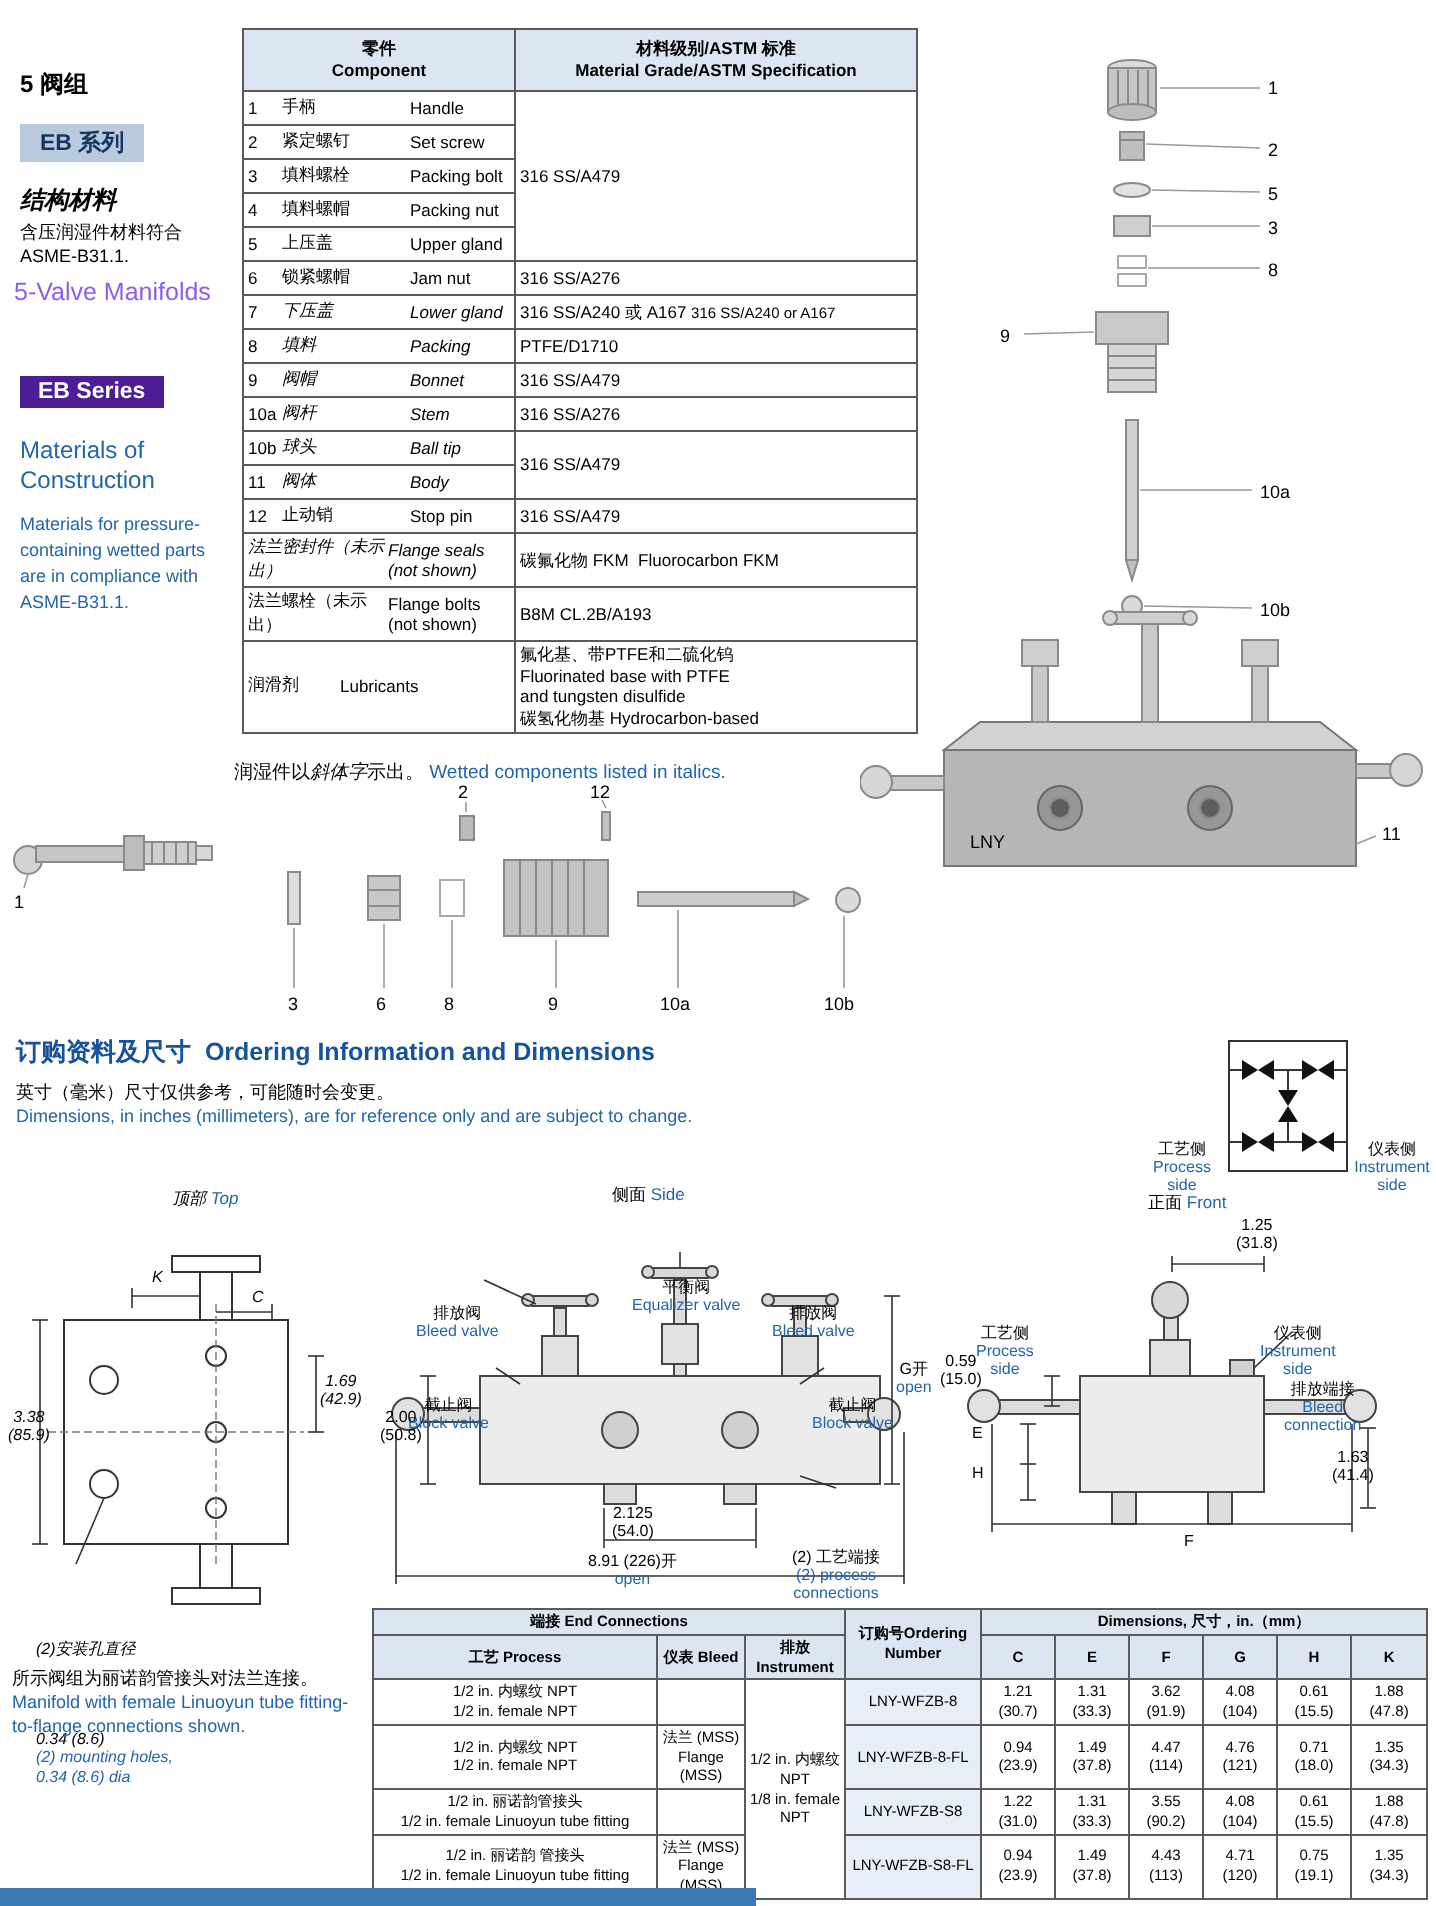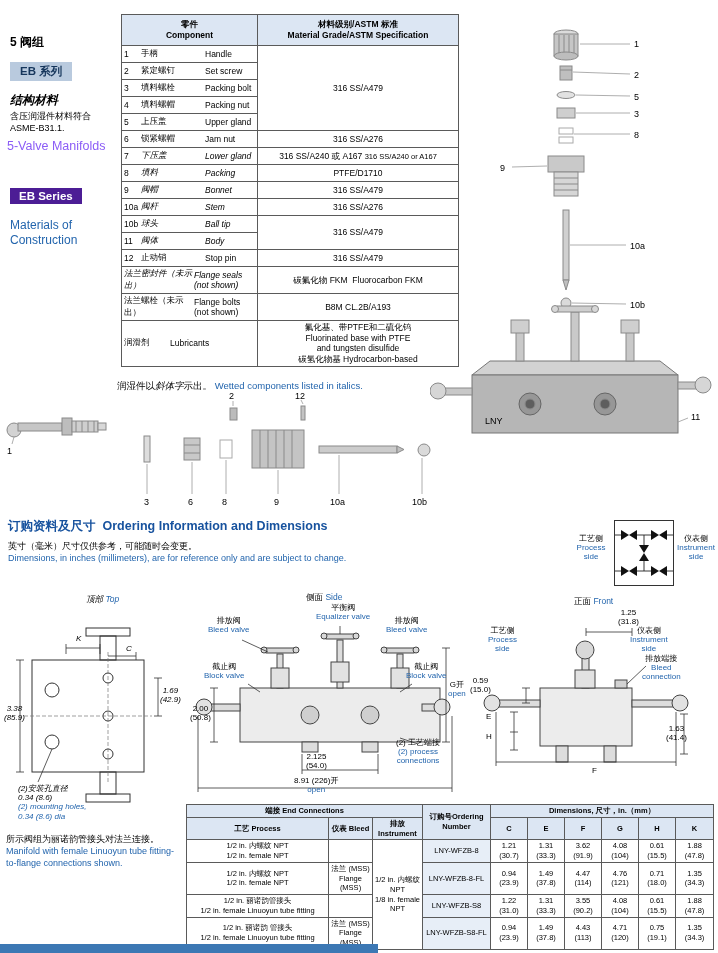--- a/index.html
+++ b/index.html
@@ -14,42 +14,42 @@
   #sb-note-zh{position:absolute;left:10px;top:110px;width:104px;font-size:9px;line-height:1.35;}
   #sb-title-en{position:absolute;left:7px;top:139px;font-size:12.5px;color:#8b5cf6;white-space:nowrap;}
   #sb-badge-en{position:absolute;left:10px;top:188px;background:#4c1d95;color:#fff;
                font-size:11.5px;font-weight:bold;padding:2px 9px;}
   #sb-mat-en{position:absolute;left:10px;top:218px;width:96px;font-size:12px;color:#2365ad;line-height:1.25;}
   #sb-para-en{position:absolute;left:10px;top:256px;width:103px;font-size:9px;color:#2365ad;line-height:1.45;}
   
   .mt{position:absolute;left:121px;top:14px;width:337px;border-collapse:collapse;table-layout:fixed;}
   .mt th,.mt td{border:1px solid #5a5a5a;padding:1px 2px;font-size:8.5px;}
   .mt thead th{background:#dce6f3;text-align:center;font-weight:bold;height:28px;line-height:1.3;}
-  .mt td.mat{text-align:center;vertical-align:middle;line-height:1.25;}
+  .mt td.mat{text-align:left;vertical-align:middle;line-height:1.25;}
   .mt tbody tr{height:17px;}
   .crow{display:flex;align-items:center;}
   .crow .num{width:17px;flex:none;}
   .crow .czh{width:64px;flex:none;}
   .crow .cen{flex:1;}
   tr.it .czh,tr.it .cen{font-style:italic;}
   
   #wetted-note{position:absolute;left:117px;top:380px;font-size:9.5px;white-space:nowrap;}
   #ord-head{position:absolute;left:8px;top:518px;font-size:12.5px;font-weight:bold;color:#17529e;white-space:nowrap;}
   #ord-note{position:absolute;left:8px;top:541px;font-size:9px;line-height:1.3;}
   #shown-note{position:absolute;left:6px;top:833px;width:172px;font-size:9px;line-height:1.35;}
   #footer-bar{position:absolute;left:0;top:944px;width:378px;height:9px;background:#3c78b4;}
   
   #schematic{position:absolute;left:570px;top:518px;width:146px;height:74px;}
   #schematic .box{position:absolute;left:44px;top:2px;width:58px;height:64px;border:1px solid #333;}
   
   .view{position:absolute;}
   .vtitle{position:absolute;font-size:8.5px;white-space:nowrap;}
   .flab{position:absolute;font-size:8px;line-height:1.15;text-align:center;white-space:nowrap;}
   .flab span{display:block;}
-  .flab .zh{color:#000;}
+  .flab .zh{color:#000;margin-top:36px;}
   .flab .en{color:#2365ad;}
   .dim{position:absolute;font-size:8px;line-height:1.15;text-align:center;color:#000;white-space:nowrap;}
   .dim span{display:block;}
   .dim .sub{color:#2365ad;}
   .dnum{font-size:9px;fill:#000;}
   svg{display:block;}
   
   .et{position:absolute;left:186px;top:804px;width:528px;border-collapse:collapse;table-layout:fixed;}
   .et th,.et td{border:1px solid #5a5a5a;font-size:7.5px;text-align:center;vertical-align:middle;
                 padding:1px;line-height:1.3;}
@@ -65,20 +65,21 @@
   <div id="sb-title">5 阀组</div>
   <div id="sb-badge-zh">EB 系列</div>
   <div id="sb-mat-zh">结构材料</div>
   <div id="sb-note-zh">
     <span>含压润湿件材料符合</span>
     <span>ASME-B31.1.</span>
   </div>
   <div id="sb-title-en">5-Valve Manifolds</div>
   <div id="sb-badge-en">EB Series</div>
   <div id="sb-mat-en">Materials of Construction</div>
+  <div id="sb-para-en">Materials for pressure-containing wetted parts are in compliance with ASME-B31.1.</div>
 
   <table class="mt">
     <colgroup>
         <col style="width:136px">
         <col style="width:201px">
       </colgroup>
     <thead>
       <tr>
         <th>
           <div>零件</div>

